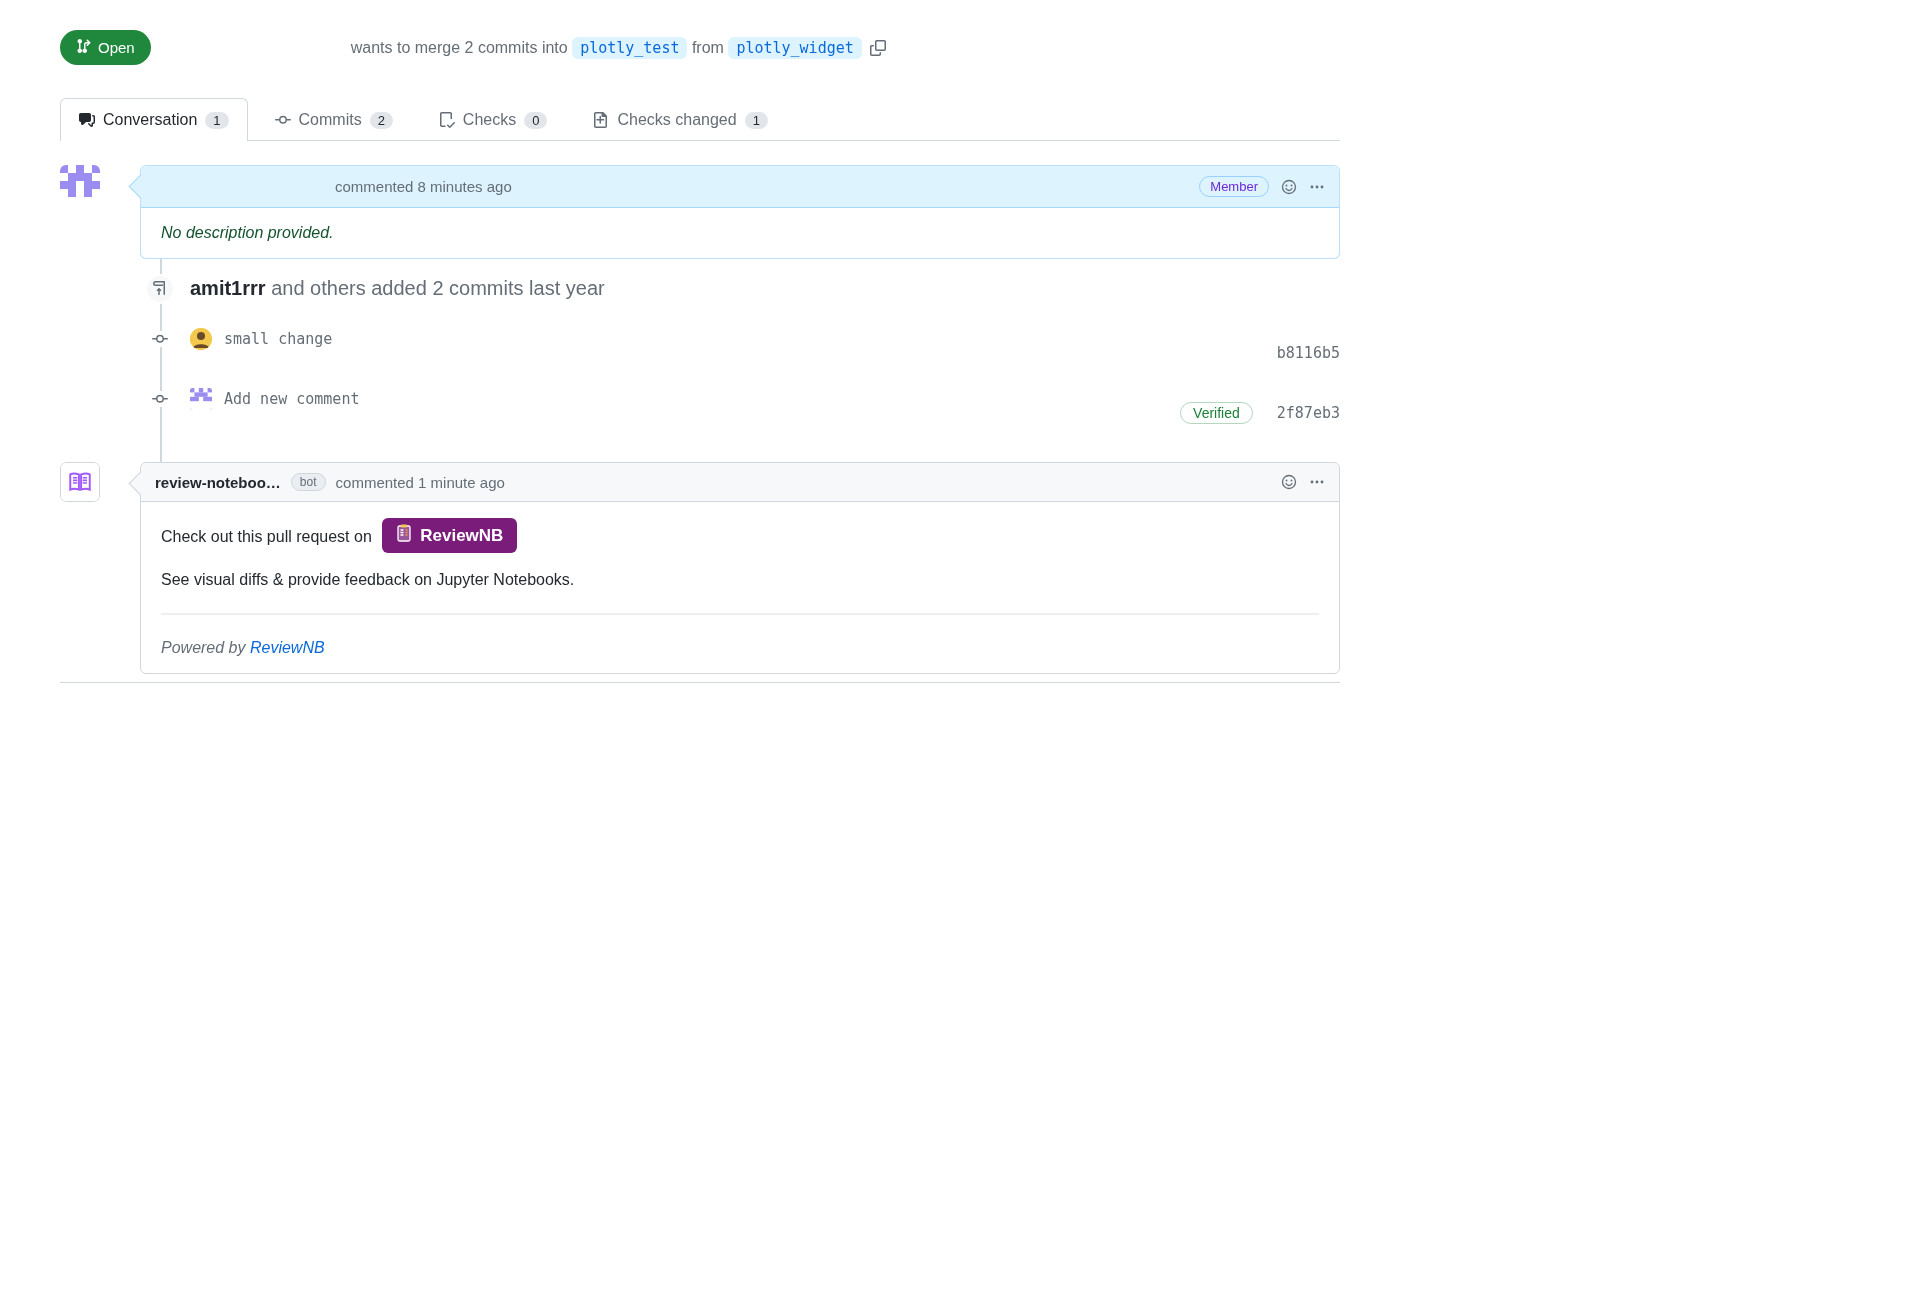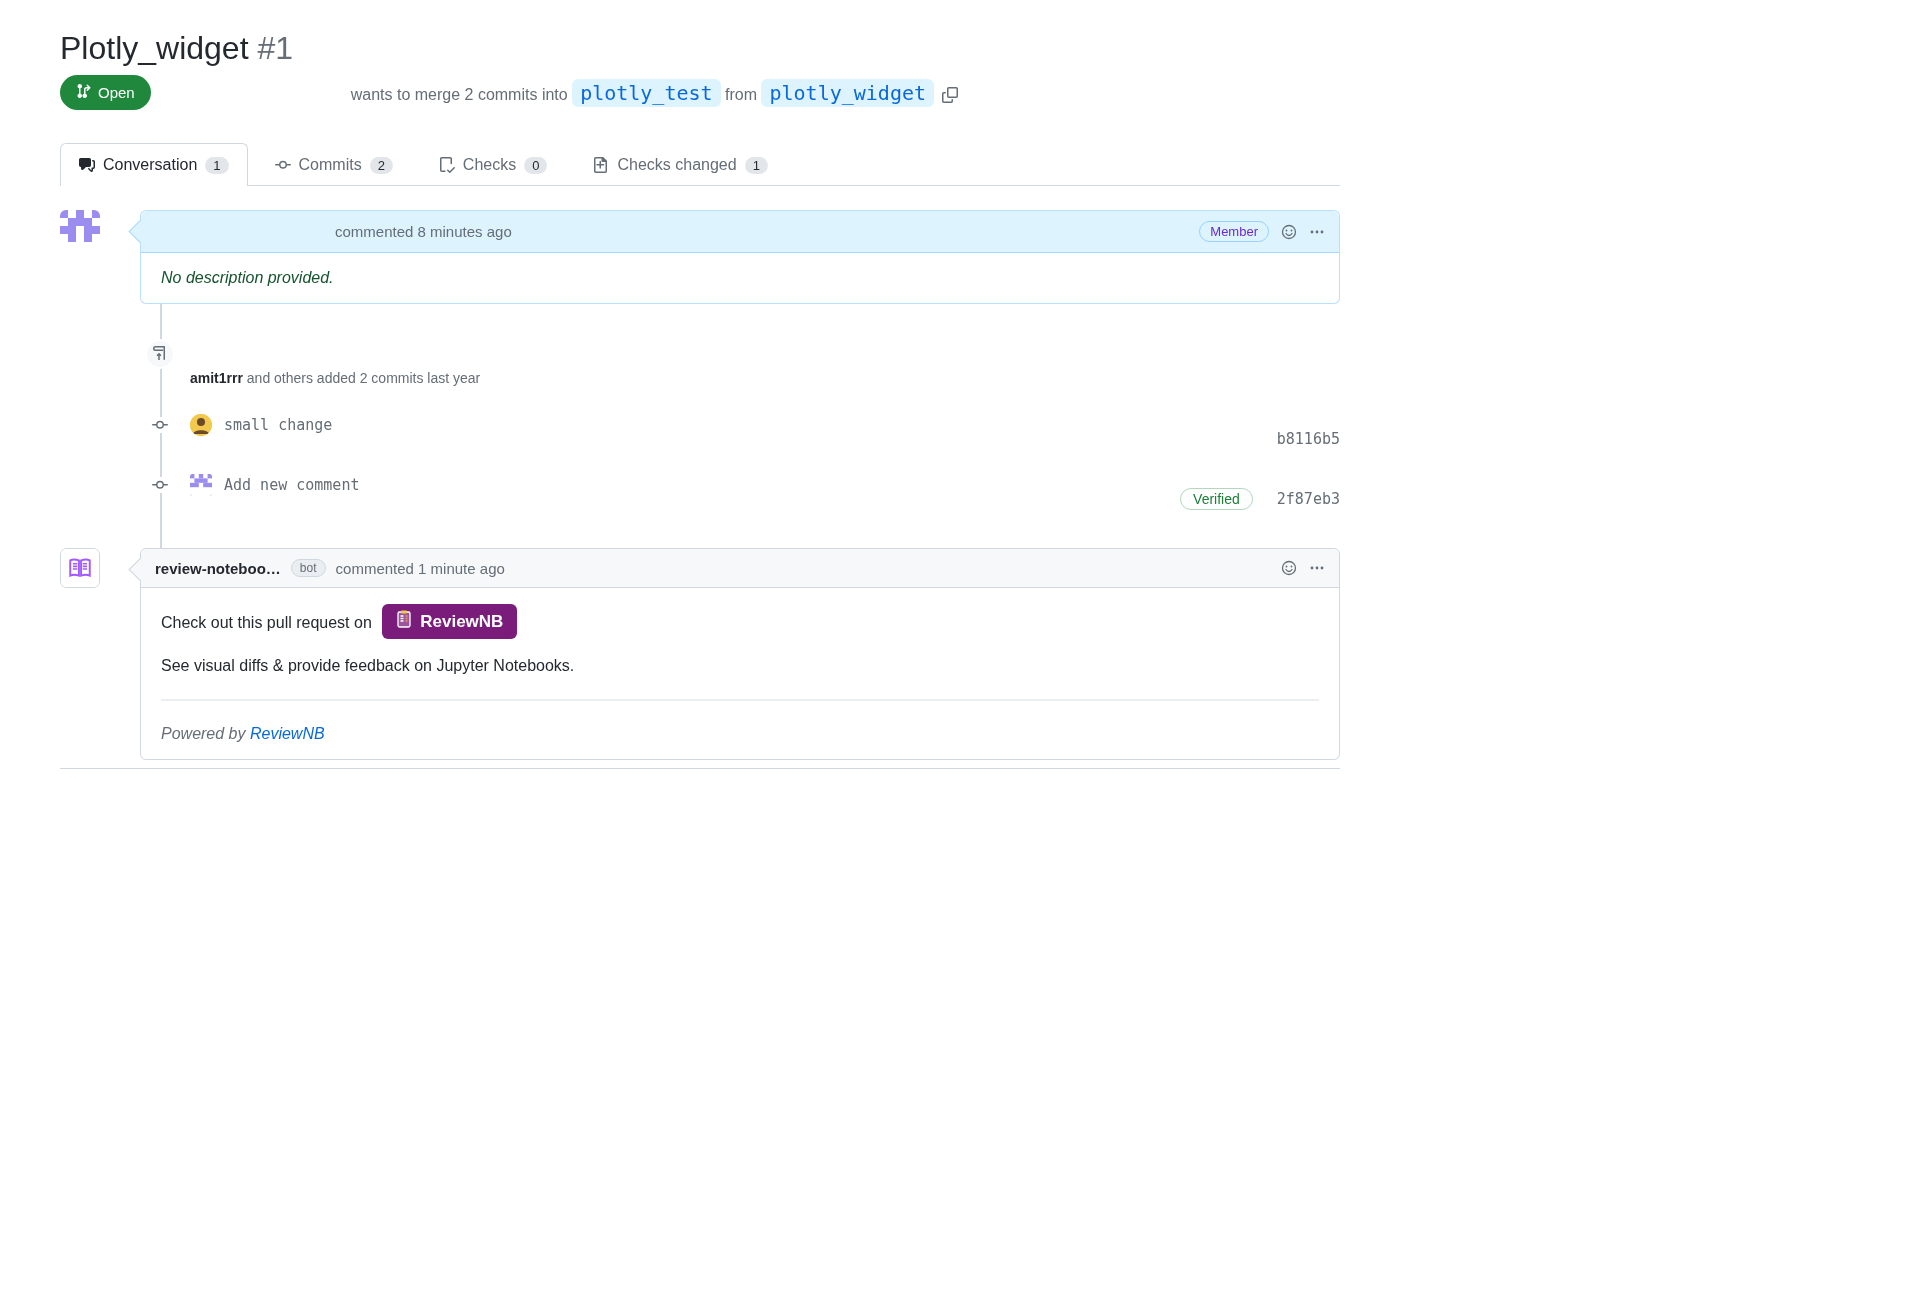--- a/index.html
+++ b/index.html
@@ -44,21 +44,21 @@
     color: #656d76;
     font-size: 16px;
     margin-left: 190px;
   }
   .ref-branch {
     font-family: ui-monospace, SFMono-Regular, Menlo, monospace;
     background: #ddf4ff;
     color: #0969da;
     border-radius: 6px;
     padding: 2px 8px;
-    font-size: 20px;
+    font-size: 15px;
   }
   .copy-icn {
     display: inline-flex;
     color: #656d76;
     cursor: pointer;
     margin-left: 4px;
     vertical-align: middle;
   }
   
   .tabnav {
@@ -204,21 +204,21 @@
     z-index:1;
   }
   .tl-event-badge {
     position:absolute; left:5px;
     width:30px;height:30px;border-radius:50%;
     background:#f6f8fa;border:2px solid #fff;
     display:flex;align-items:center;justify-content:center;
     color:#656d76;
     z-index:2;
   }
-  .tl-event-text { font-size:14px; color:#656d76;margin-top:48px; }
+  .tl-event-text { font-size:20px; color:#656d76; }
   .tl-event-text b { color:#24292f; font-weight:600; }
   .tl-commit {
     position: relative;
     margin-left: 80px;
     padding: 6px 0 6px 50px;
     display:flex; align-items:center;
     z-index:1;
   }
   .tl-commit-dot {
     position:absolute; left:12px;
@@ -269,24 +269,20 @@
   .powered a { color:#0969da; text-decoration:none; }
   .body-divider { border:none;border-top:2px solid #d0d7de66;margin:24px 0; }
   .extra-gap { height: 32px; position:relative; margin-left:80px; }
   .bottom-fade { height: 24px; border-top:1px solid #d0d7de; margin-top:6px; }
 </style>
 </head>
 <body>
 
 <div class="container">
 
-  <h1 class="pr-title">
-    <span class="pr-title-strong">Plotly_widget</span>
-    <span class="pr-number">#1</span>
-  </h1>
 
   <div class="subheader">
     <span class="badge-open">
       <span>
         <svg width="16" height="16" viewBox="0 0 16 16" fill="currentColor">
             <path d="M1.5 3.25a2.25 2.25 0 1 1 3 2.122v5.256a2.25 2.25 0 1 1-1.5 0V5.372A2.25 2.25 0 0 1 1.5 3.25Zm9.22-1.53a.75.75 0 0 1 1.06 0l2.5 2.5a.75.75 0 0 1 0 1.06l-2.5 2.5a.75.75 0 0 1-1.06-1.06l1.22-1.22H10.5A1 1 0 0 0 9.5 6.5v4.128a2.25 2.25 0 1 1-1.5 0V6.5a2.5 2.5 0 0 1 2.5-2.5h1.44l-1.22-1.22a.75.75 0 0 1 0-1.06Z"></path>
           </svg>
       </span>
       <span>Open</span>
     </span>

